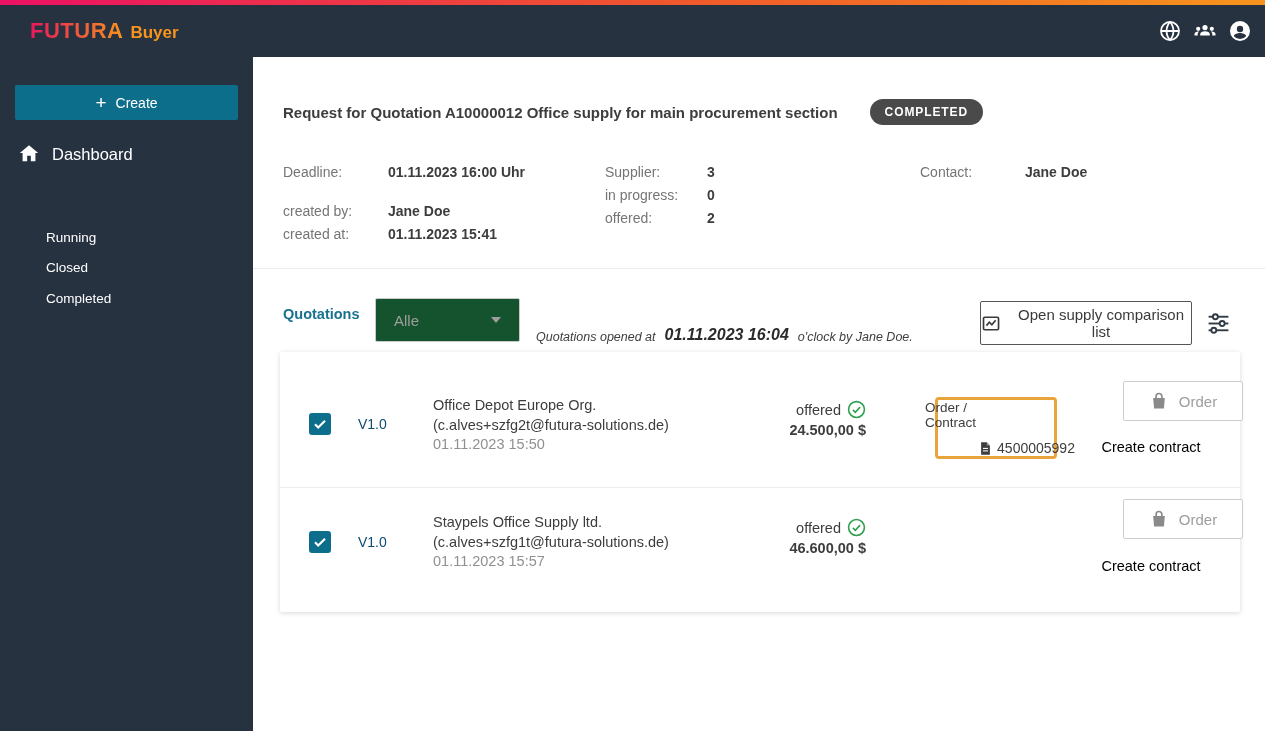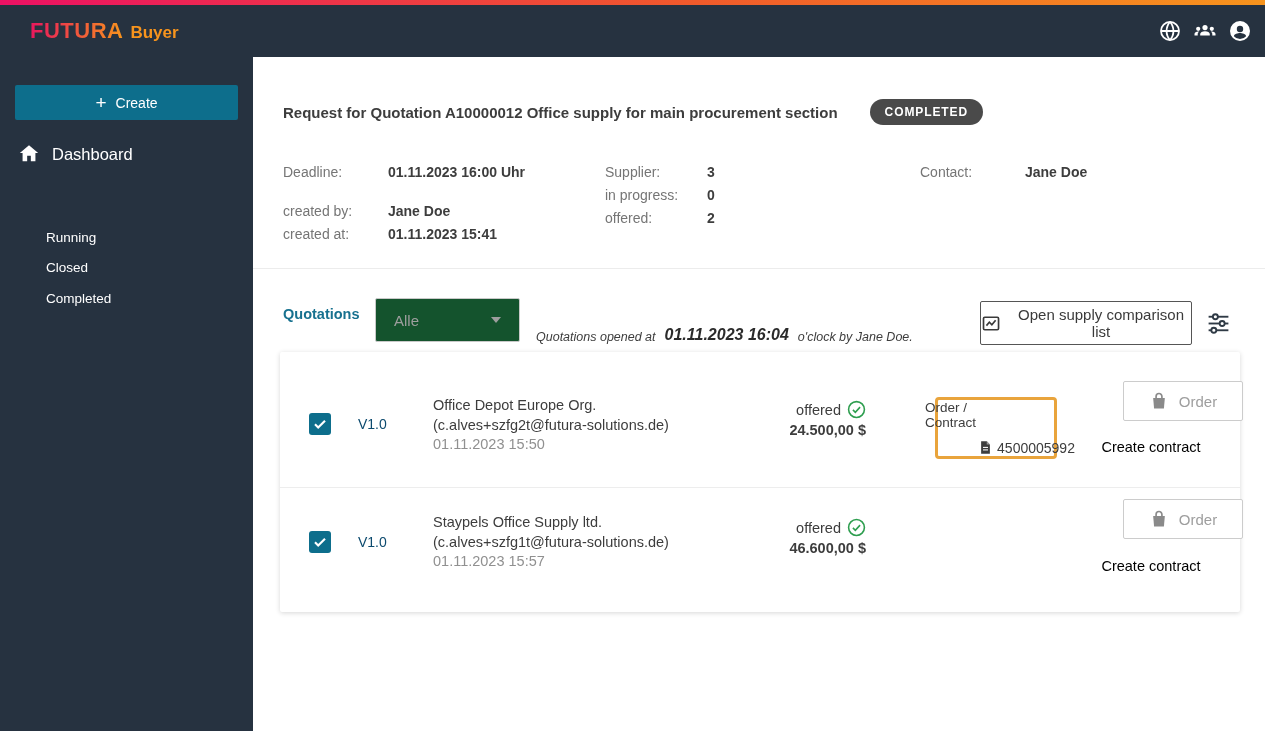--- a/index.html
+++ b/index.html
@@ -70,21 +70,21 @@
   .version { position:absolute; font-size:14px; color:#0c4a6e; }
   .supplier-block { position:absolute; font-size:14.5px; line-height:19.5px; color:#3d3d3d; }
   .supplier-date { color:#909090; }
   .offered-block { position:absolute; width:100px; display:flex; flex-direction:column; align-items:flex-end; }
   .offered-line { display:flex; align-items:center; gap:6px; font-size:14.5px; color:#3d3d3d; }
   .price { font-weight:bold; font-size:14.5px; color:#3d3d3d; margin-top:3px; }
   .oc-box { position:absolute; left:655px; top:45px; width:122px; height:62px;
     border:3px solid #e9a43c; border-radius:4px; background:#fff; display:flex;
     flex-direction:row; justify-content:center; padding-left:8px; gap:2px; }
   .oc-label { font-size:13.5px; color:#3d3d3d; }
-  .oc-number-line { display:flex; align-items:flex-start; gap:4px; font-size:14px; color:#3d3d3d; cursor:pointer;margin-top:40px; }
+  .oc-number-line { display:flex; align-items:center; gap:4px; font-size:14px; color:#3d3d3d; cursor:pointer;margin-top:40px; }
   .order-btn { position:absolute; left:799px; width:120px; height:40px; background:#fff;
     border:1px solid #ccc; border-radius:2px; display:flex; align-items:center; justify-content:center;
     gap:10px; font-size:15px; color:#9e9e9e; font-family:"Liberation Sans",sans-serif; cursor:default;margin-left:44px; }
   .create-contract { position:absolute; left:811px; width:120px; text-align:center;
     font-size:14.5px; color:#000000; cursor:pointer; }
 </style>
 </head>
 <body>
 
 <div class="gradient-bar"></div>

